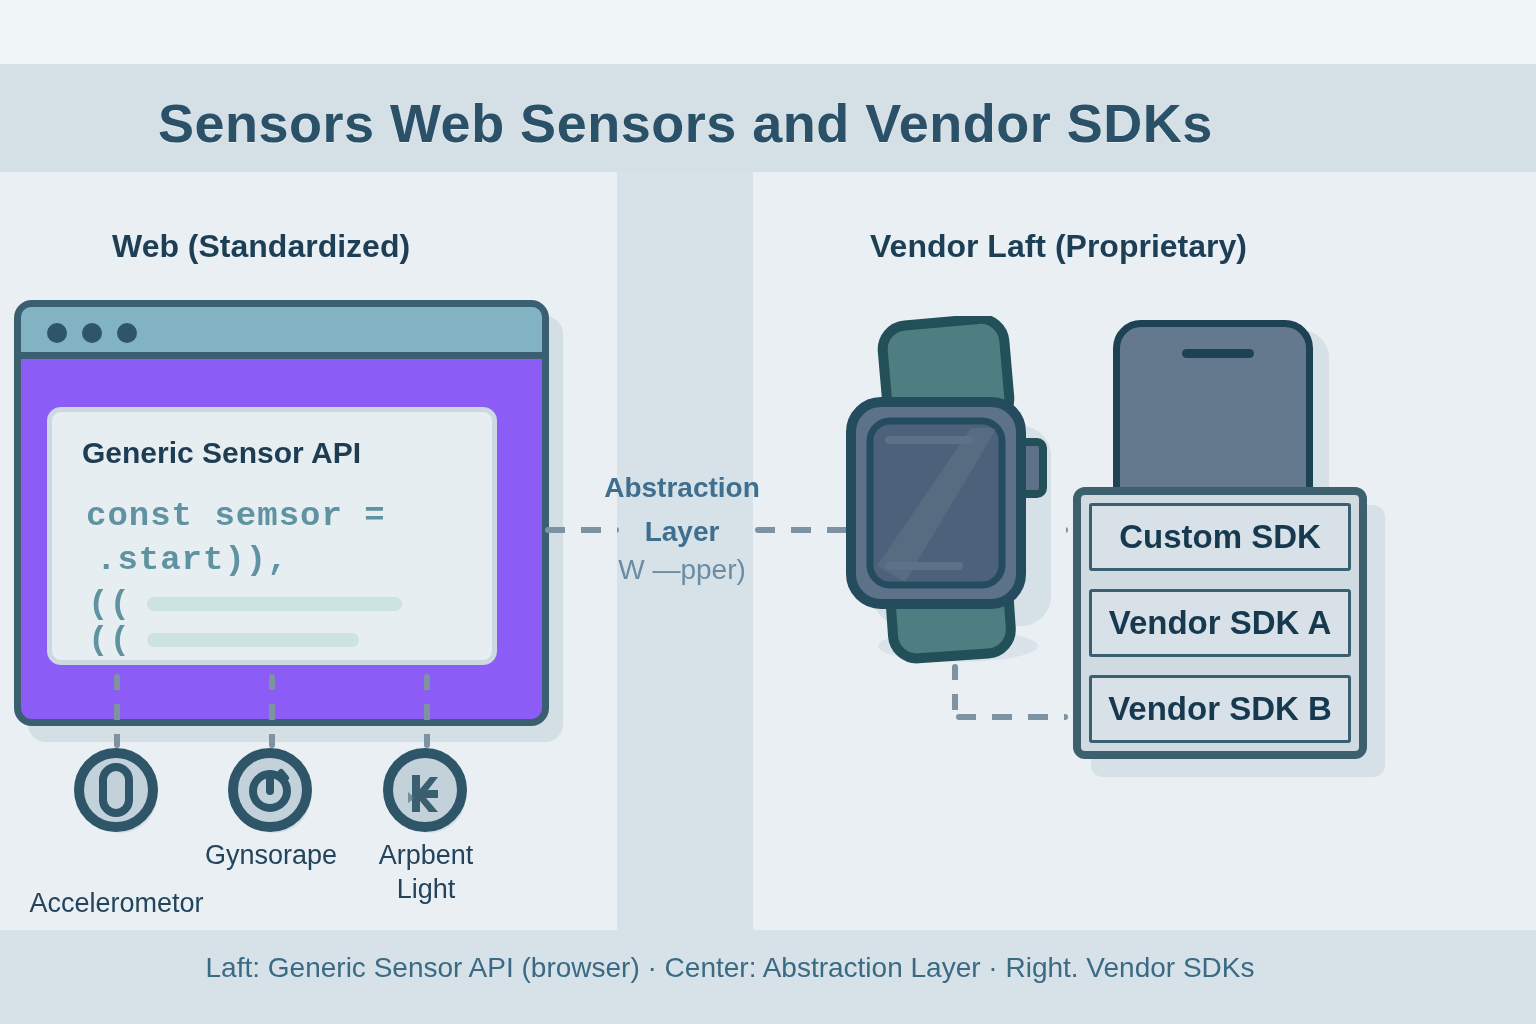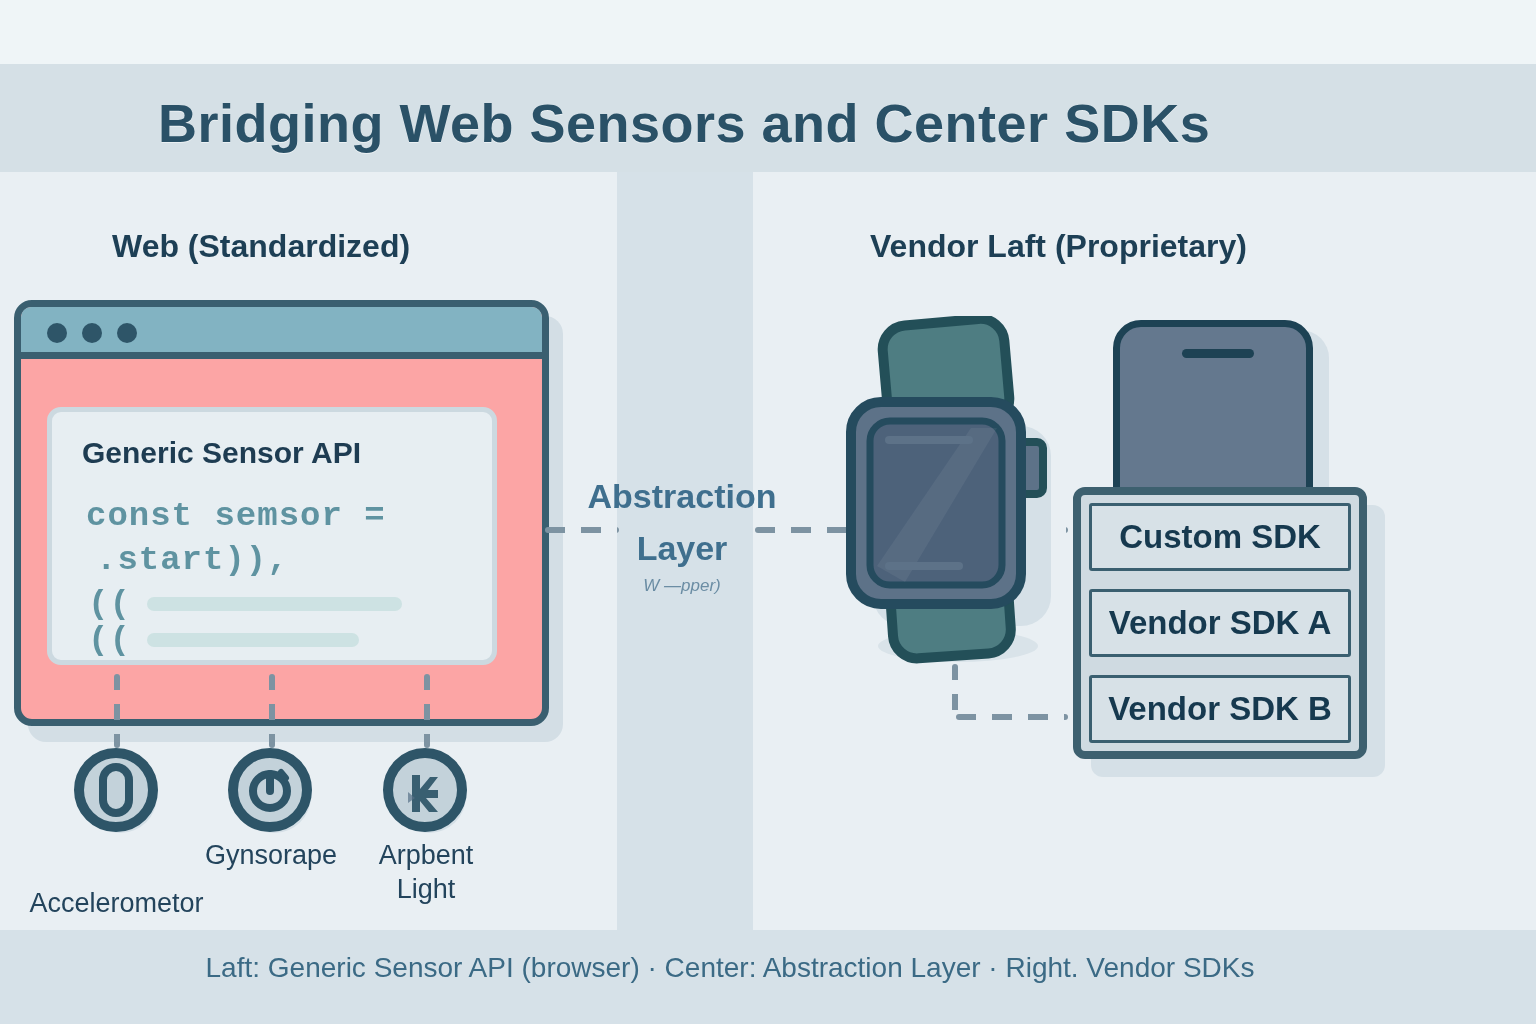--- a/index.html
+++ b/index.html
@@ -18,21 +18,21 @@
   .main-title{
     left:158px;top:92px;font-size:54px;font-weight:bold;color:#2a5167;
     letter-spacing:0.5px;text-shadow:0 1px 0 rgba(255,255,255,0.5);
   }
   .section-heading{font-size:32px;font-weight:bold;color:#1d3f55;}
   .heading-left{left:112px;top:228px;}
   .heading-right{left:870px;top:228px;}
 
   
   .browser{
-    left:14px;top:300px;width:521px;height:412px;background:#fca5a5;
+    left:14px;top:300px;width:521px;height:412px;background:#8b5cf6;
     border:7px solid #3a5f70;border-radius:18px;
     box-shadow:14px 16px 0 #d3dee5;
   }
   .browser-titlebar{
     position:absolute;left:0;top:0;width:100%;height:52px;background:#82b3c2;
     border-bottom:7px solid #3a5f70;border-radius:10px 10px 0 0;box-sizing:border-box;
   }
   .dot{position:absolute;top:16px;width:20px;height:20px;border-radius:50%;background:#2e5568;}
   .dot1{left:26px;}.dot2{left:61px;}.dot3{left:96px;}
 
@@ -62,22 +62,22 @@
   .dash-watch-stack{left:1030px;top:527px;width:38px;}
   .dash-l-vert{left:952px;top:664px;height:58px;}
   .dash-l-horiz{left:956px;top:714px;width:112px;}
   .sensor-vdash{top:674px;height:74px;}
   .svd1{left:114px;}.svd2{left:269px;}.svd3{left:424px;}
 
   
   .abstraction{
     left:572px;top:466px;width:220px;text-align:center;color:#3f6f8e;
   }
-  .abstraction .l1,.abstraction .l2{font-size:34px;font-weight:bold;line-height:44px;margin-top:8px;}
-  .abstraction .l3{font-size:17px;color:#6b8da4;line-height:32px;font-style:italic;}
+  .abstraction .l1,.abstraction .l2{font-size:28px;font-weight:bold;line-height:44px;}
+  .abstraction .l3{font-size:28px;color:#6b8da4;line-height:32px;}
 
   
   .sensor-icon{width:92px;height:92px;}
   .si1{left:70px;top:744px;}
   .si2{left:224px;top:744px;}
   .si3{left:379px;top:744px;}
   .sensor-label{
     top:838px;text-align:center;font-size:27px;color:#23445c;line-height:34px;
   }
   .sl1{left:14px;width:205px;margin-top:48px;}
@@ -116,21 +116,21 @@
 </head>
 <body>
 
 <div id="stage">
 
   <div class="abs top-strip"></div>
   <div class="abs title-band"></div>
   <div class="abs center-band"></div>
   <div class="abs footer-band"></div>
 
-  <div class="abs main-title">Bridging Web Sensors and Center SDKs</div>
+  <div class="abs main-title">Sensors Web Sensors and Vendor SDKs</div>
 
   <div class="abs section-heading heading-left">Web (Standardized)</div>
   <div class="abs section-heading heading-right">Vendor Laft (Proprietary)</div>
 
   <div class="abs browser">
     <div class="browser-titlebar">
       <span class="dot dot1"></span>
       <span class="dot dot2"></span>
       <span class="dot dot3"></span>
     </div>

